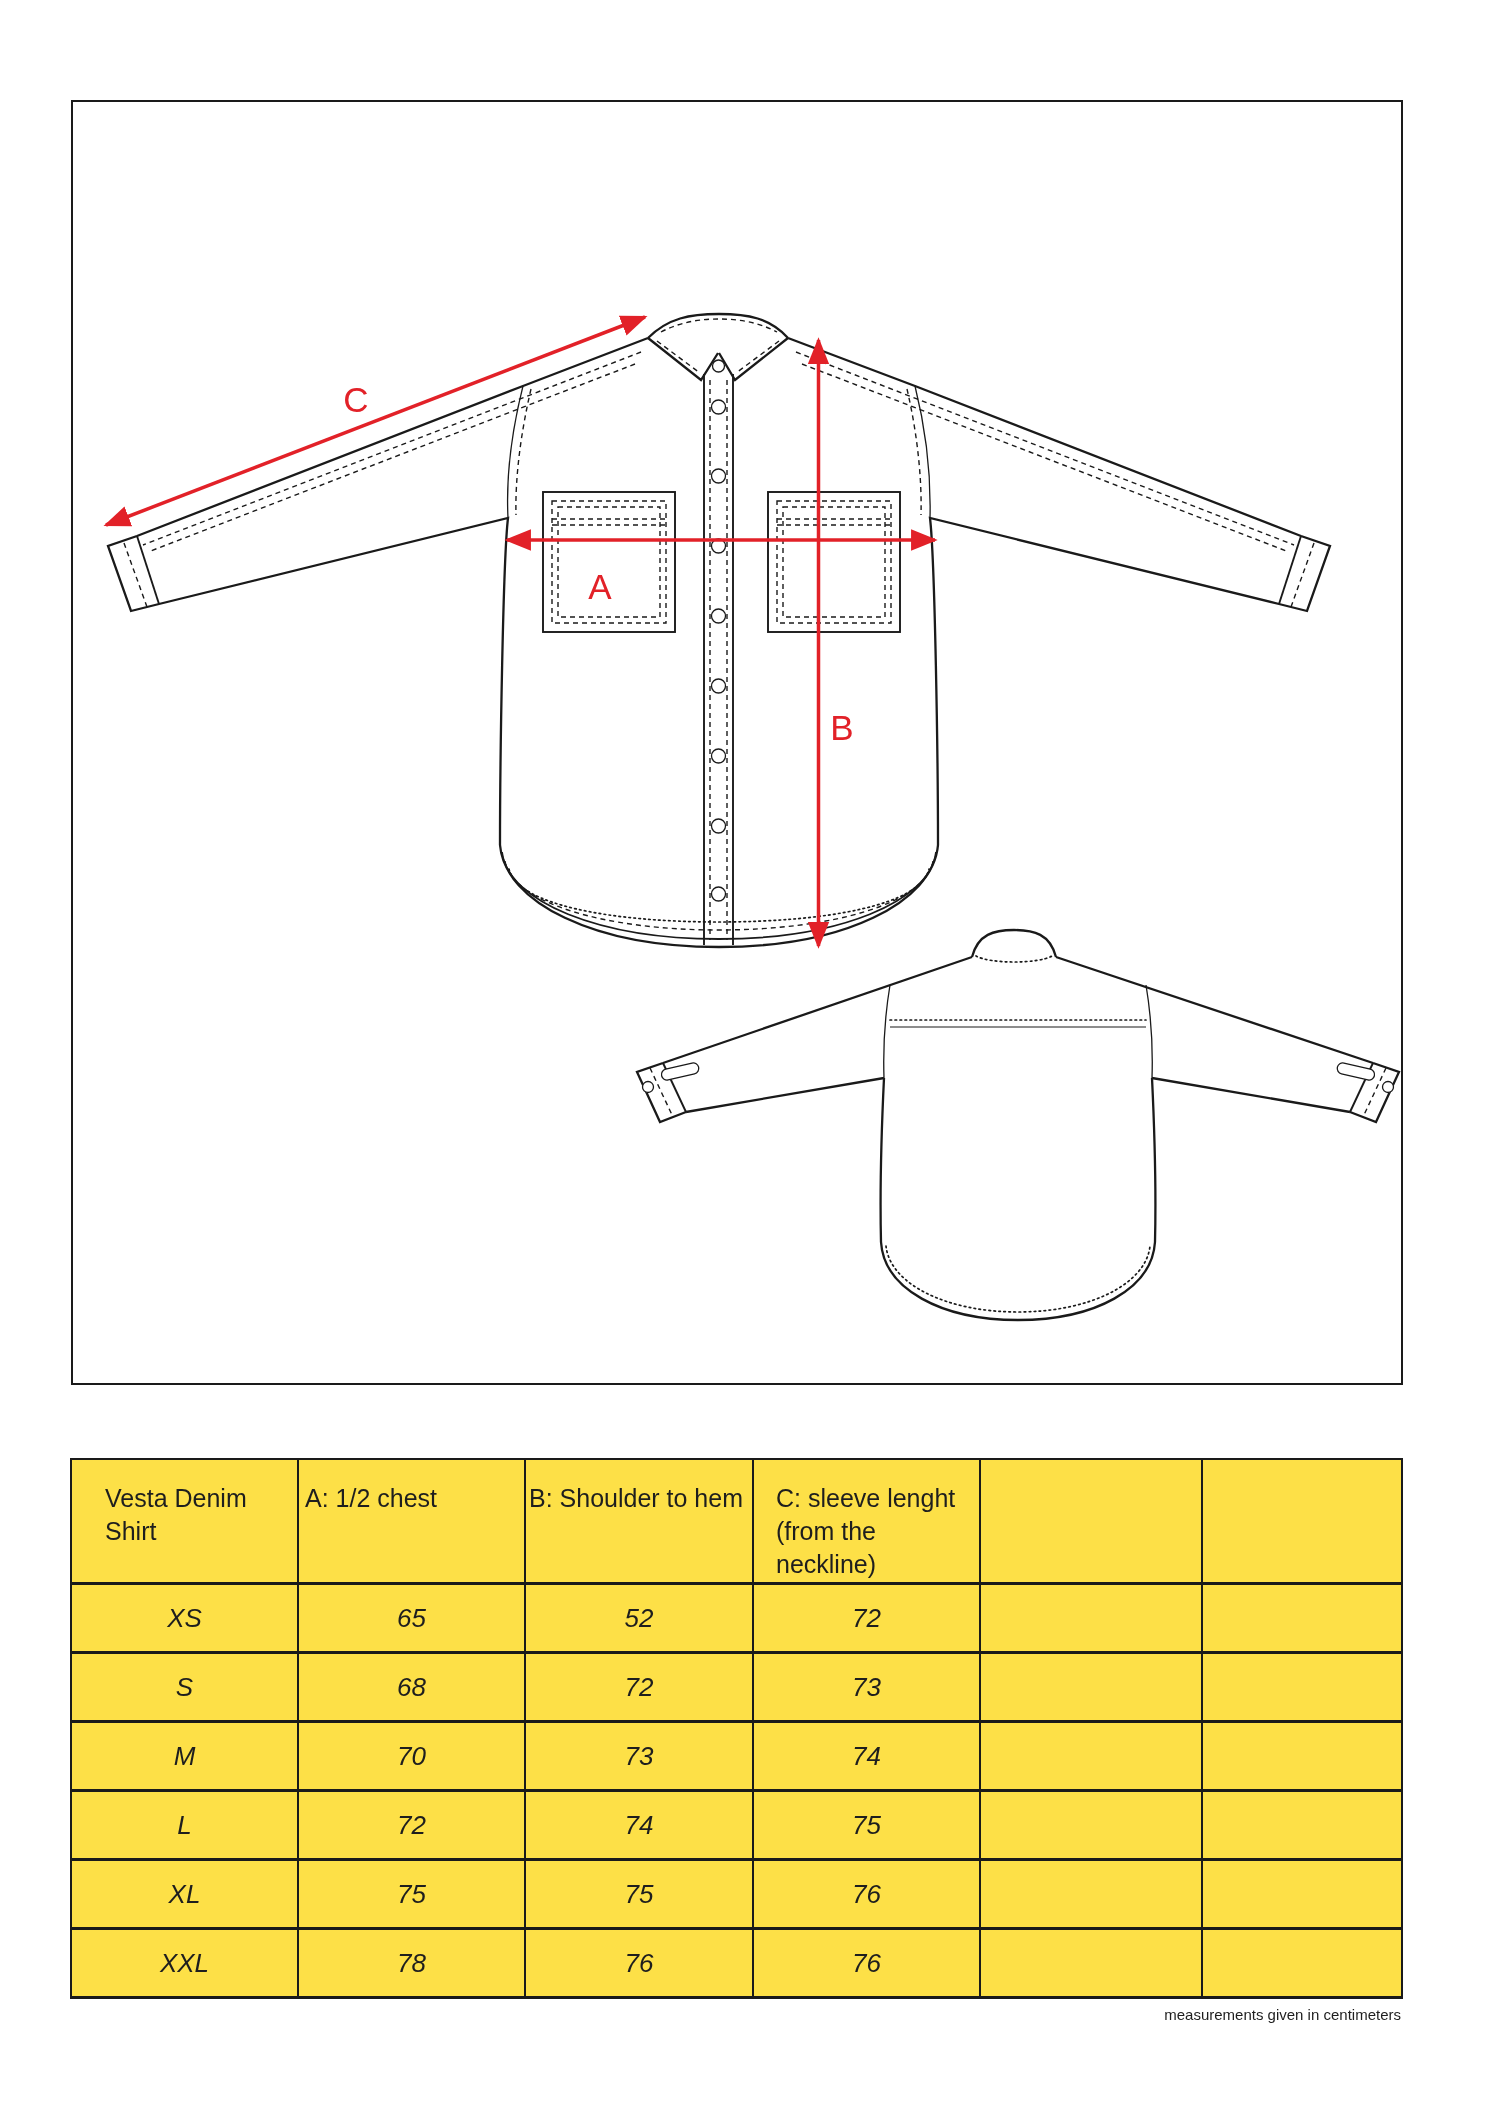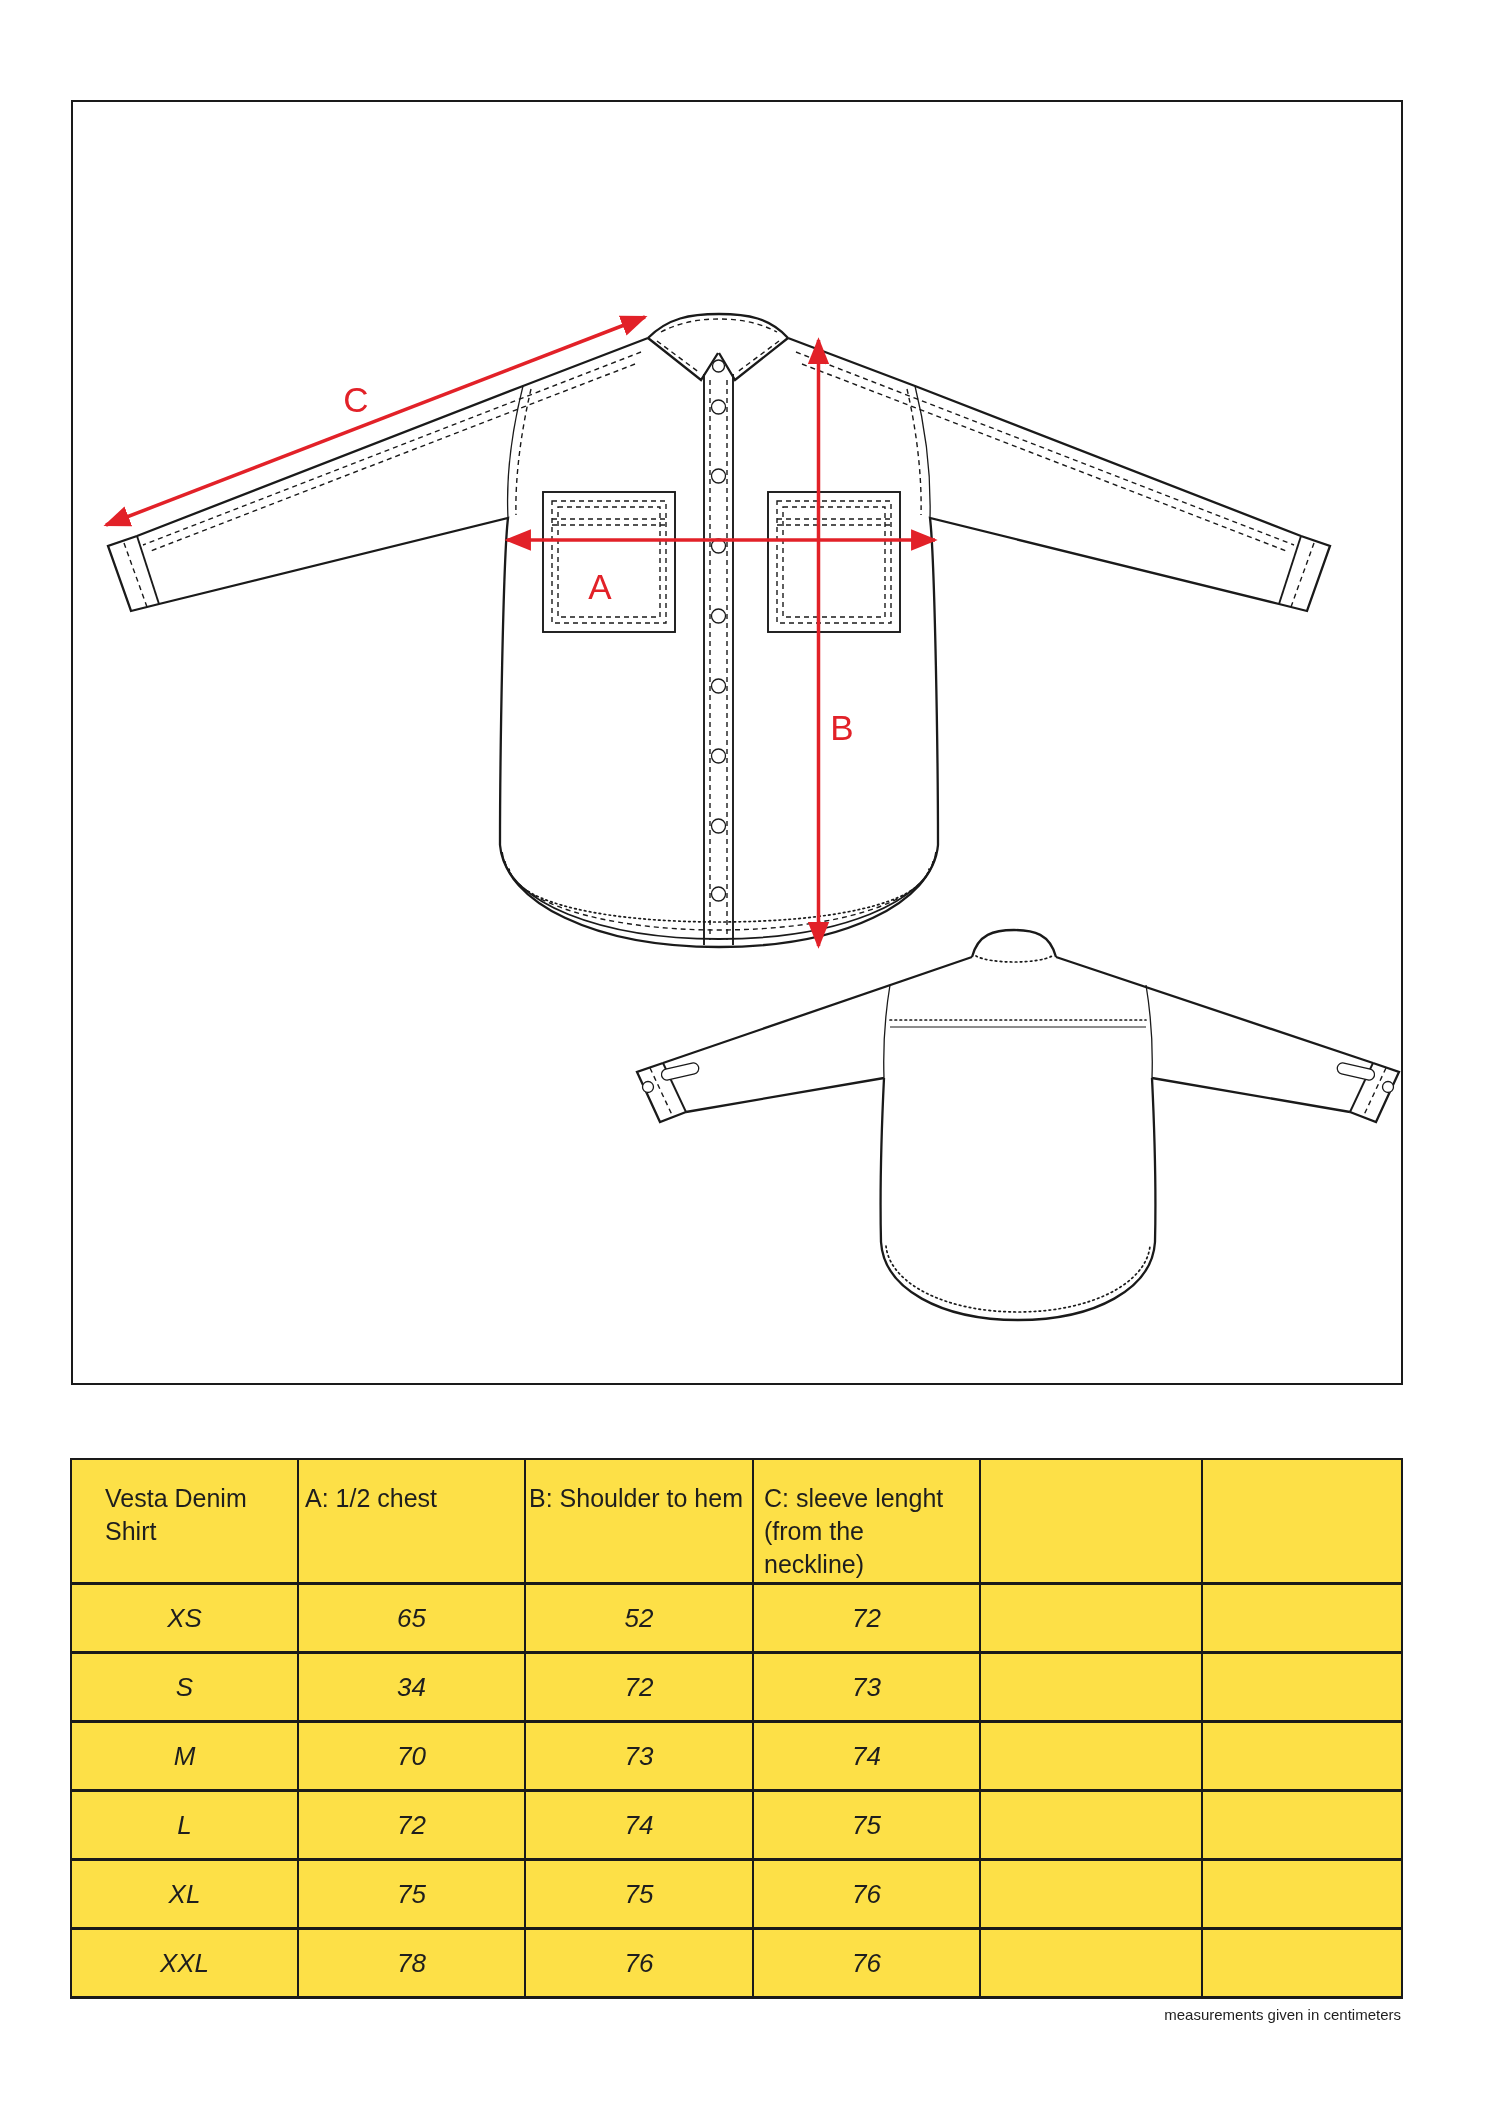--- a/index.html
+++ b/index.html
@@ -19,21 +19,21 @@
   
   .size-table{position:absolute;left:70px;top:1458px;width:1331px;border-collapse:collapse;
               table-layout:fixed;}
   .size-table th,.size-table td{border:2px solid #1a1a1a;border-bottom-width:3.5px;
               font-weight:400;background:#fde047;}
   .size-table th{border-top-width:2px;vertical-align:top;padding-top:22px;font-size:25px;
               line-height:1.32;text-align:left;}
   .size-table th.c1{padding-left:33px;padding-right:10px;}
   .size-table th.c2{padding-left:6px;}
   .size-table th.c3{text-align:center;padding-left:0;padding-right:6px;}
-  .size-table th.c4{padding-left:10px;padding-right:14px;}
+  .size-table th.c4{padding-left:22px;padding-right:14px;}
   .size-table td{font-size:26px;text-align:center;vertical-align:middle;}
   .hdr-row{height:111px;}
   .data-row{height:69px;font-style:italic;}
   .footer-note{position:absolute;left:70px;top:2006px;width:1331px;text-align:right;
               font-size:15px;color:#1e1e1e;}
 </style>
 </head>
 <body>
 
 <div class="page">
@@ -202,21 +202,21 @@
     <tr class="data-row">
       <td>XS</td>
       <td>65</td>
       <td>52</td>
       <td>72</td>
       <td></td>
           <td></td>
     </tr>
     <tr class="data-row">
       <td>S</td>
-      <td>34</td>
+      <td>68</td>
       <td>72</td>
       <td>73</td>
       <td></td>
           <td></td>
     </tr>
     <tr class="data-row">
       <td>M</td>
       <td>70</td>
       <td>73</td>
       <td>74</td>

